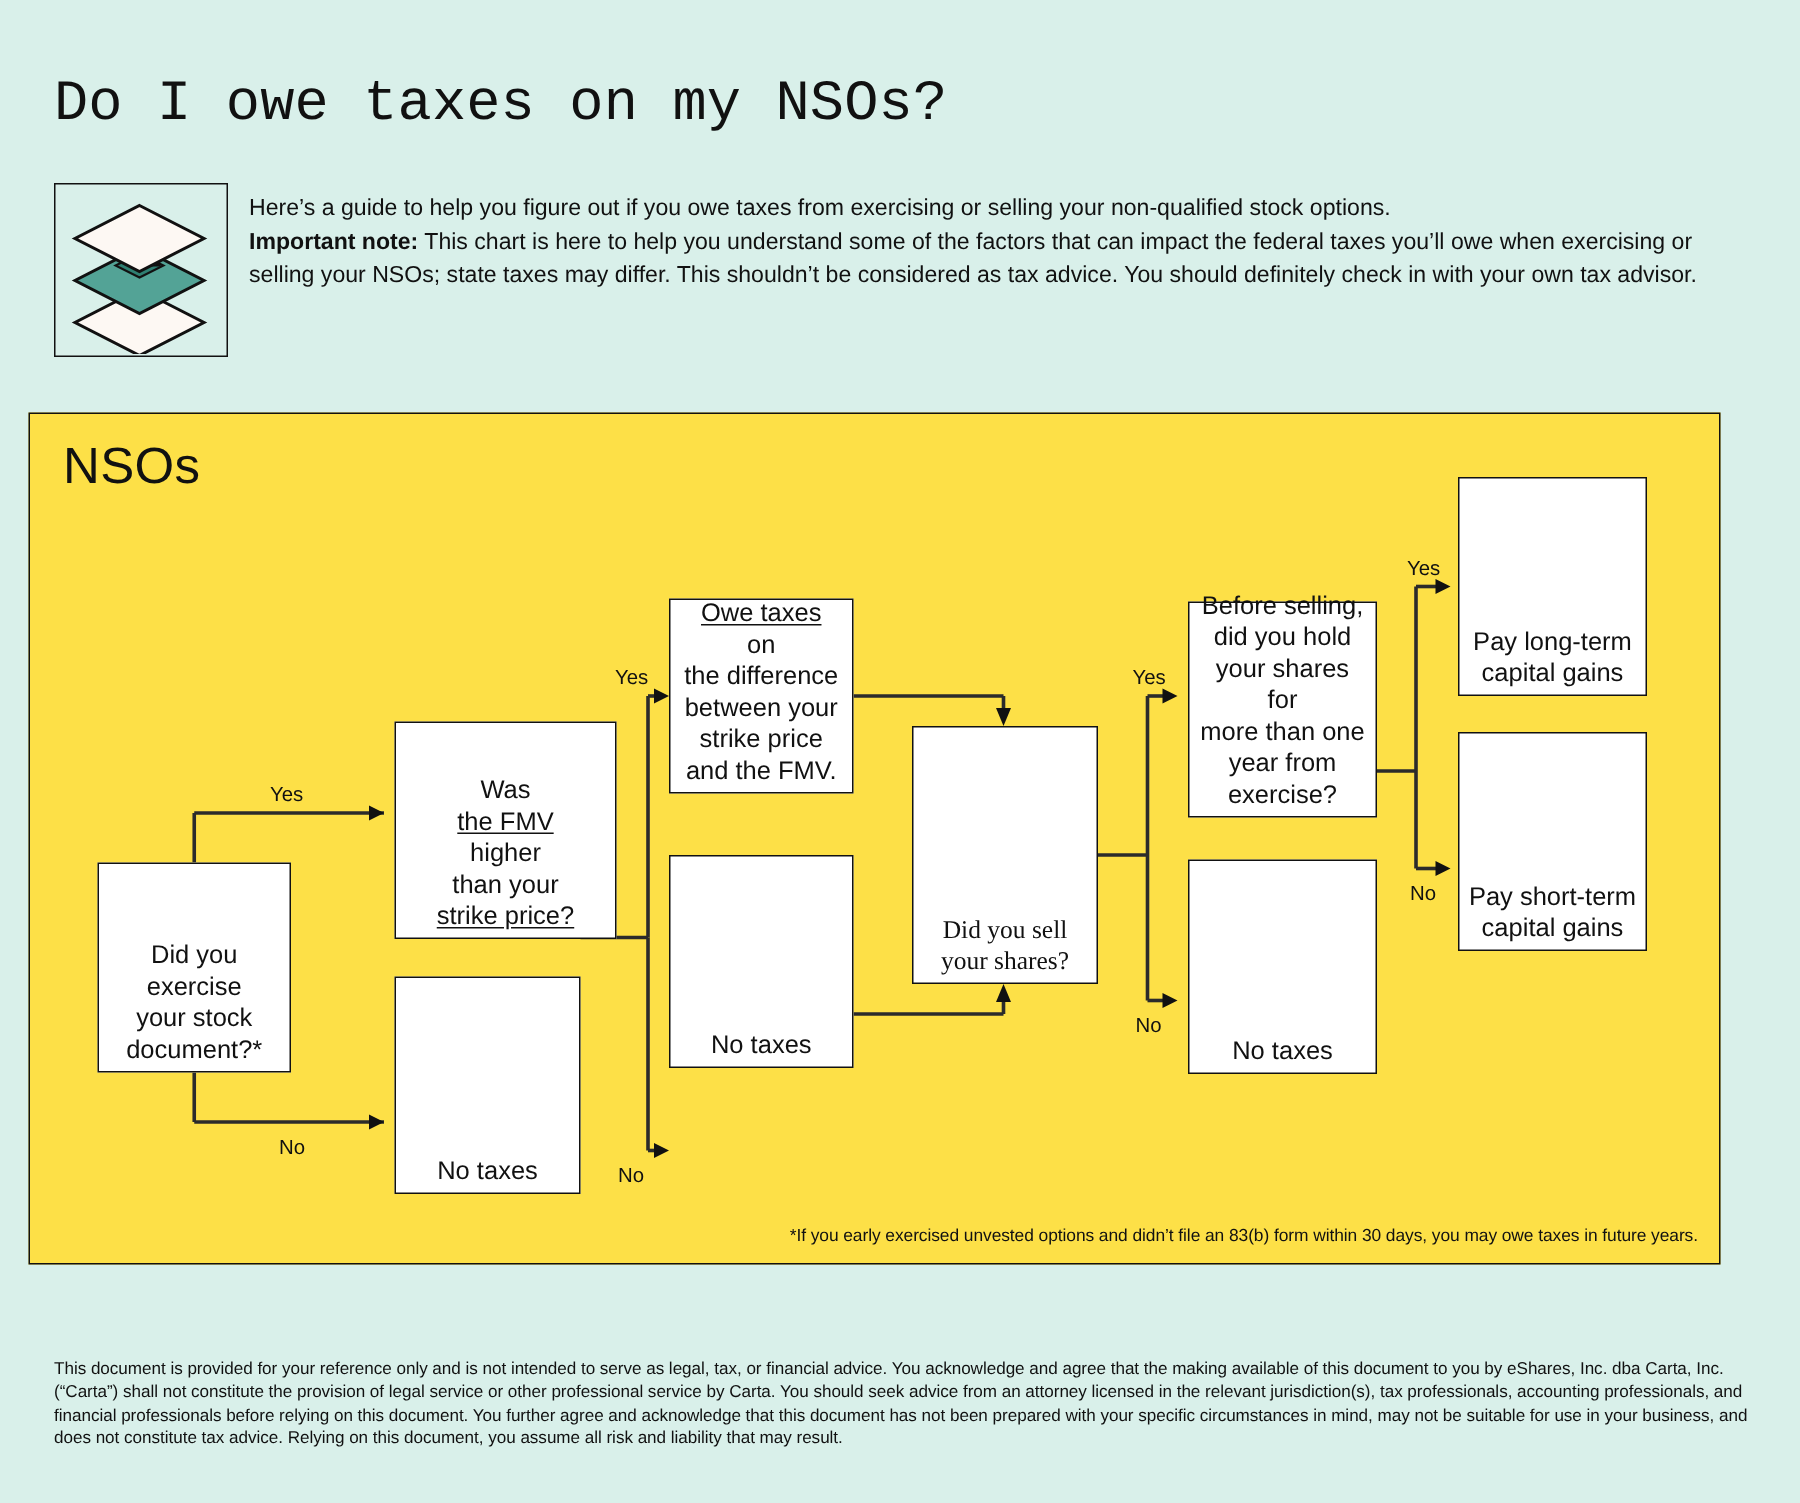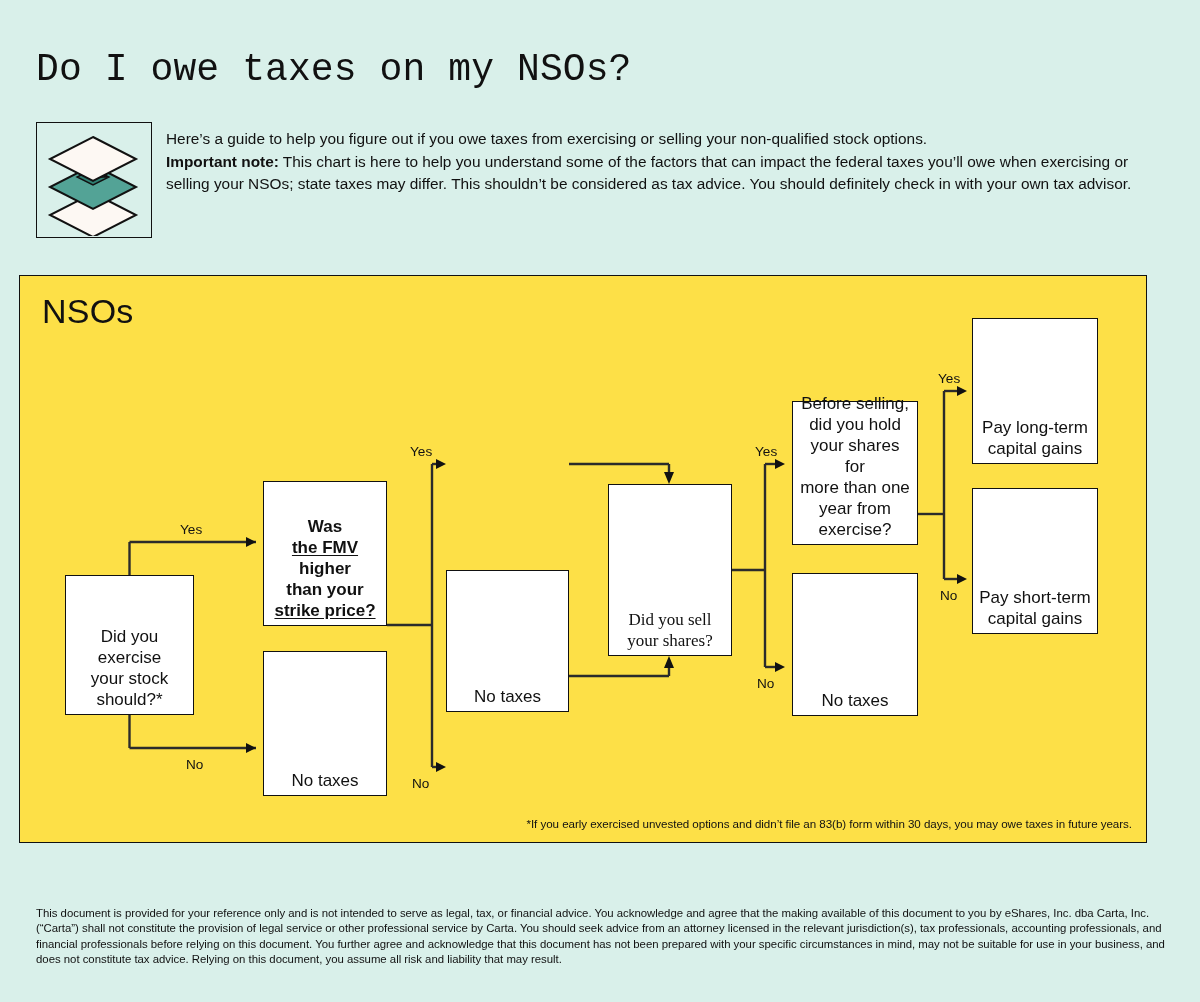--- a/index.html
+++ b/index.html
@@ -146,40 +146,52 @@
         <path d="M924 238 V 303"></path>
         <path d="M924 303 H 940"></path>
         <polygon points="947,303 937,298 937,308"></polygon>
       </svg>
 
       <div class="node" style="left:45px;top:299px;width:129px;height:140px;">
         <div>
           <span>Did you</span>
           <span>exercise</span>
           <span>your stock</span>
-          <span>should?*</span>
-        </div>
-      </div>
-
-      <div class="node" style="left:243px;top:205px;width:124px;height:145px;font-weight:bold;">
+          <span>document?*</span>
+        </div>
+      </div>
+
+      <div class="node" style="left:243px;top:205px;width:148px;height:145px;">
         <div>
           <span>
               <span>Was </span>
               <span class="u">the FMV</span>
             </span>
           <span>higher</span>
           <span>than your</span>
           <span class="u">strike price?</span>
         </div>
       </div>
 
       <div class="node" style="left:243px;top:375px;width:124px;height:145px;">
         <span>No taxes</span>
       </div>
 
+      <div class="node" style="left:426px;top:123px;width:123px;height:130px;">
+        <div>
+          <span>
+              <span class="u">Owe taxes</span>
+              <span> on</span>
+            </span>
+          <span>the difference</span>
+          <span>between your</span>
+          <span>strike price</span>
+          <span>and the FMV.</span>
+        </div>
+      </div>
 
       <div class="node" style="left:426px;top:294px;width:123px;height:142px;">
         <span>No taxes</span>
       </div>
 
       <div class="node" style="left:588px;top:208px;width:124px;height:172px;font-family:Liberation Serif, serif;">
         <div>
           <span>Did you sell</span>
           <span>your shares?</span>
         </div>

